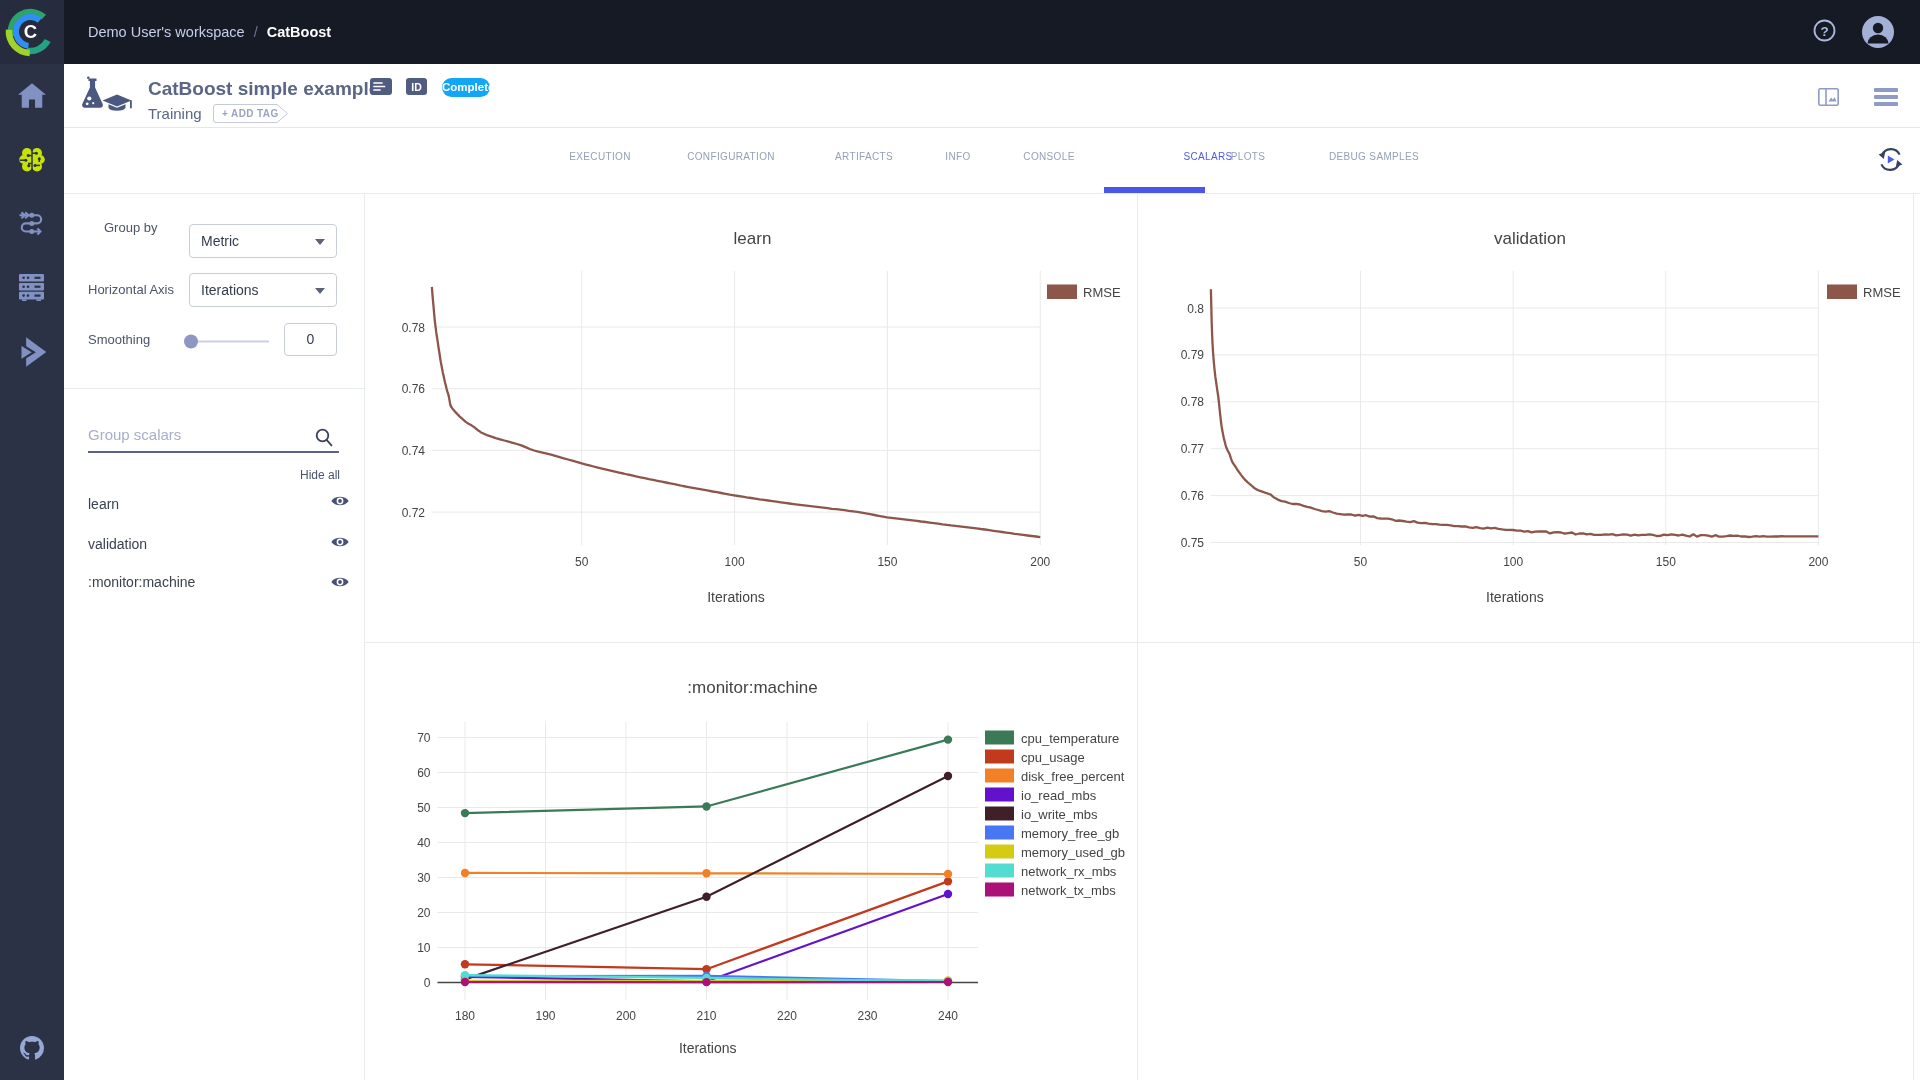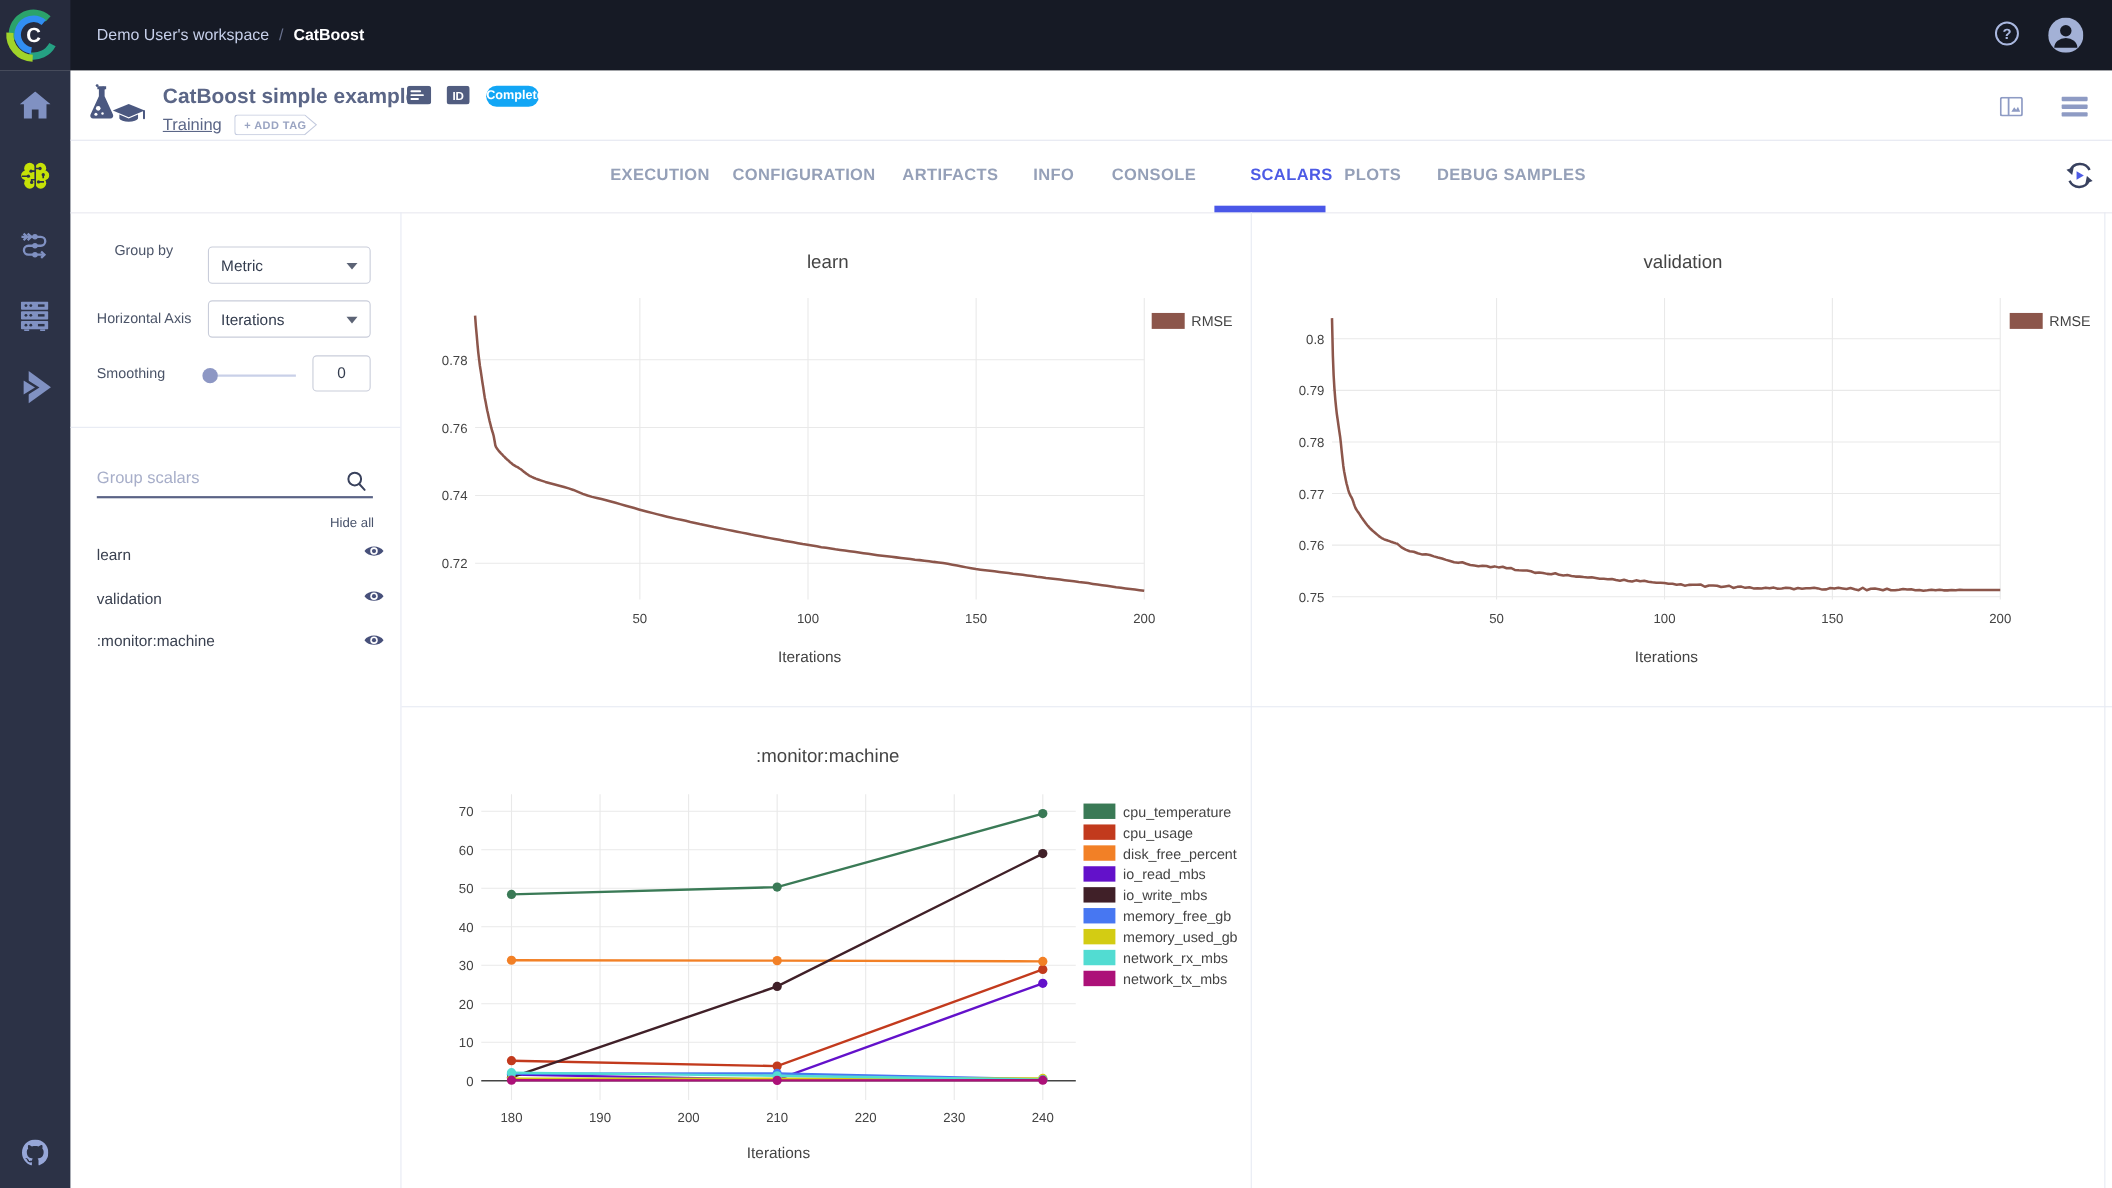--- a/index.html
+++ b/index.html
@@ -7,22 +7,22 @@
 .abs { position:absolute; }
 #topbar { position:absolute; left:0; top:0; width:1920px; height:64px; background:#161a25; }
 #logo { position:absolute; left:0; top:0; width:64px; height:64px; background:#262b3d; }
 #crumbs { position:absolute; left:88px; top:0; height:64px; line-height:64px; font-size:14.5px; color:#c6cfe9; }
 #crumbs .sep { color:#6b7390; margin:0 9px; }
 #crumbs .cur { color:#fff; font-weight:bold; }
 #sidenav { position:absolute; left:0; top:64px; width:64px; height:1016px; background:#2c3246; }
 #headerline { position:absolute; left:64px; top:127px; width:1856px; height:1px; background:#e4e7f0; }
 #tabsline { position:absolute; left:64px; top:193px; width:1856px; height:1px; background:#e9e9ef; }
 .h-title { position:absolute; left:148px; top:78px; font-size:19px; font-weight:bold; color:#5b6687; }
-.h-sub { position:absolute; left:148px; top:105px; font-size:15px; color:#5b6687;text-decoration:underline; }
-.tab { position:absolute; top:151px; transform:translateX(-50%); font-size:15px; font-weight:bold; letter-spacing:.35px; color:#95a0b8; }
+.h-sub { position:absolute; left:148px; top:105px; font-size:15px; color:#5b6687; }
+.tab { position:absolute; top:151px; transform:translateX(-50%); font-size:10px; font-weight:normal; letter-spacing:.35px; color:#95a0b8; }
 .tab.active { color:#4d5be5; }
 #tabline { position:absolute; left:1104px; top:187px; width:101px; height:6px; background:#4a57e8; }
 .lp-label { position:absolute; font-size:13px; color:#4b5468; }
 .dd { position:absolute; left:189px; width:148px; height:34px; border:1px solid #c9cdda; border-radius:4px; background:#fff; font-size:14px; color:#333c4e; line-height:32px; padding-left:11px; }
 .caret { position:absolute; right:11px; top:14px; width:0; height:0; border-left:5.5px solid transparent; border-right:5.5px solid transparent; border-top:6px solid #5c6375; }
 .num { position:absolute; left:284px; width:53px; height:33px; border:1px solid #c9cdda; border-radius:4px; font-size:14px; color:#333c4e; text-align:center; line-height:31px; }
 .vline { position:absolute; width:1px; background:#e7eaf3; }
 .hline { position:absolute; height:1px; background:#e7eaf3; }
 .lp-item { position:absolute; left:88px; font-size:14px; color:#3a4150; }
 </style>
@@ -169,21 +169,21 @@
 <rect x="0" y="1" width="24" height="4" rx="1"></rect>
 <rect x="0" y="8" width="24" height="4" rx="1"></rect>
 <rect x="0" y="15" width="24" height="4" rx="1"></rect>
 </g>
 </svg>
 <div class="tab" style="left:600px">EXECUTION</div>
 <div class="tab" style="left:731px">CONFIGURATION</div>
 <div class="tab" style="left:864px">ARTIFACTS</div>
 <div class="tab" style="left:958px">INFO</div>
 <div class="tab" style="left:1049px">CONSOLE</div>
-<div class="tab active" style="left:1174px">SCALARS</div>
+<div class="tab active" style="left:1208px">SCALARS</div>
 <div class="tab" style="left:1248px">PLOTS</div>
 <div class="tab" style="left:1374px">DEBUG SAMPLES</div>
 <div id="tabline"></div>
 <svg class="abs" style="left:1877px;top:146px" width="27" height="27" viewBox="0 0 27 27">
 <g stroke="#38415f" stroke-width="2.2" fill="none">
 <path d="M 22.6 8.6 A 9.6 9.6 0 0 0 4.9 9.3"></path>
 <path d="M 4.4 18.4 A 9.6 9.6 0 0 0 22.1 17.7"></path>
 </g>
 <g fill="#38415f">
 <path d="M 8.2 6.0 L 1.6 8.4 L 6.8 13.0 Z"></path>

